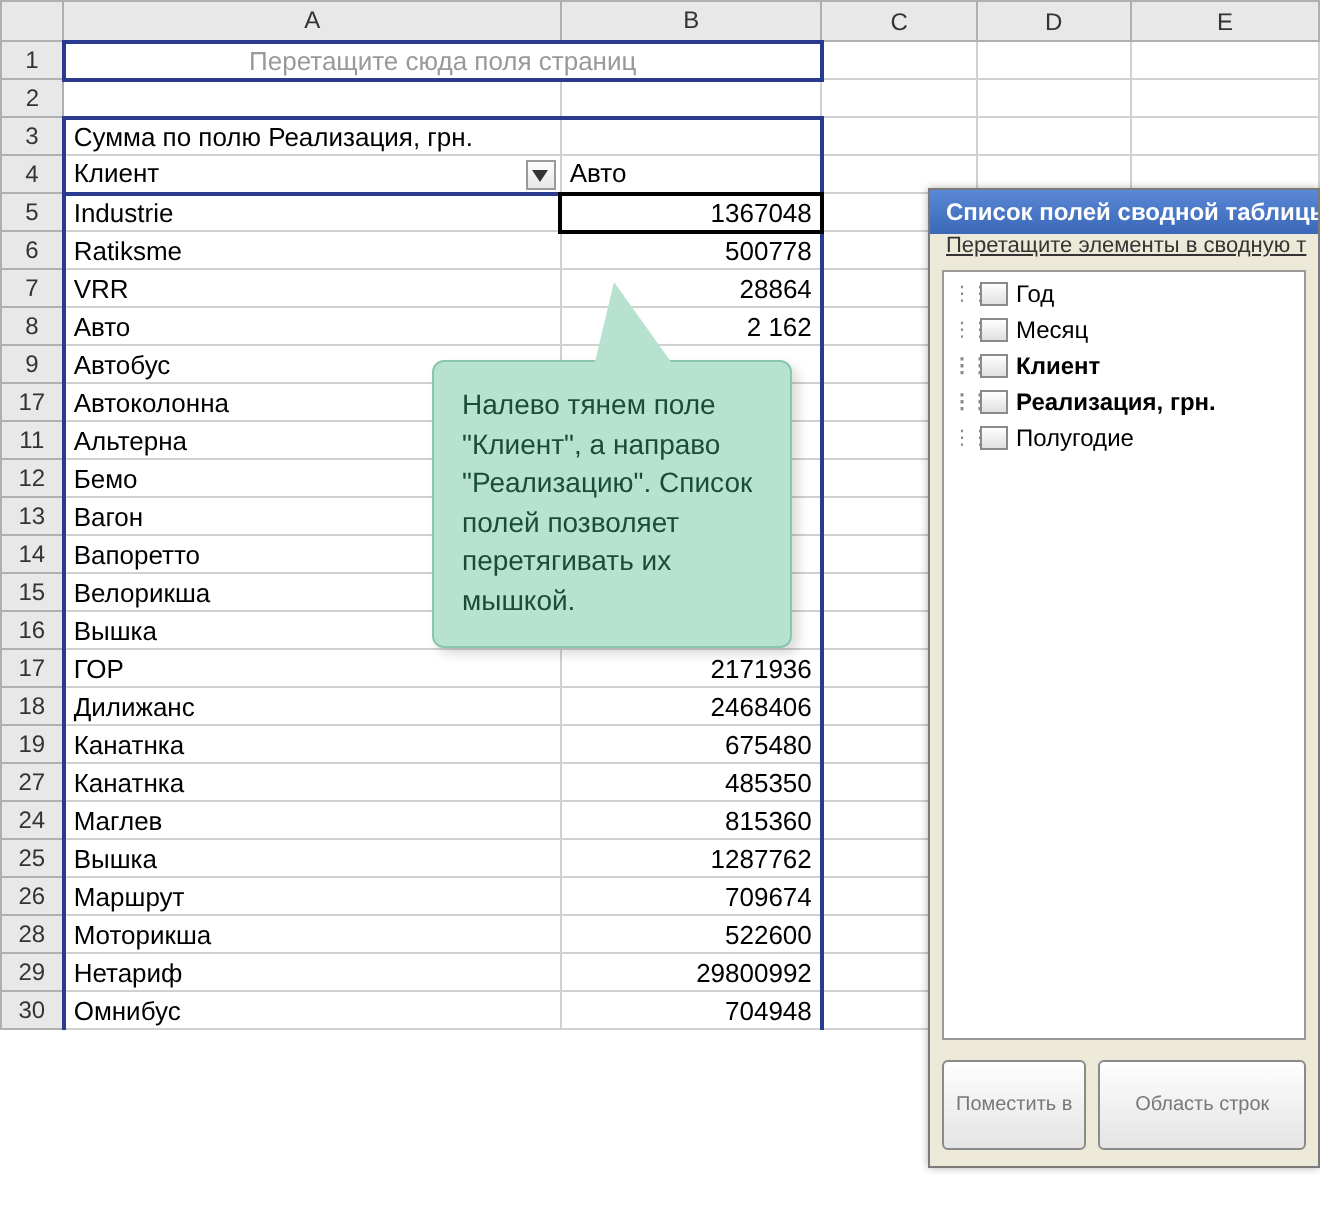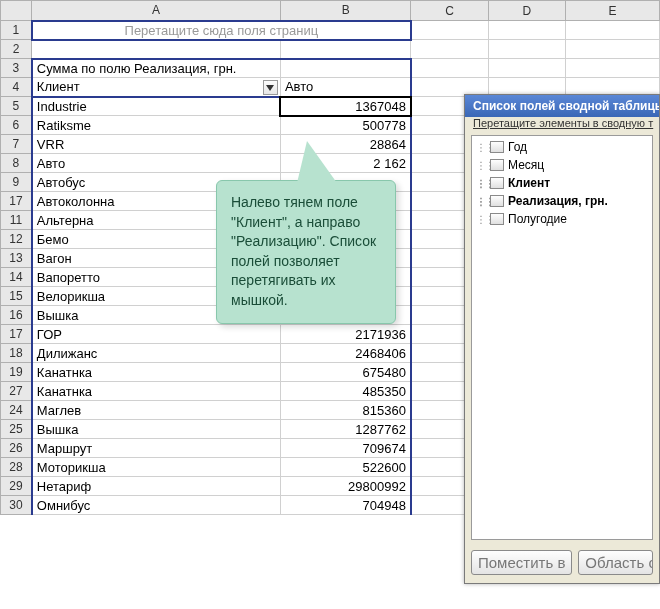--- a/index.html
+++ b/index.html
@@ -161,22 +161,22 @@
     background: linear-gradient(#fefefe,#e0e0e0);
     border: 1px solid #8a8a8a;
     display: inline-block;
   }
   .fp-bottom {
     padding: 8px 6px;
     display: flex;
     gap: 6px;
   }
   .fp-btn {
-    font-size: 15px;
-    padding: 3px 6px;
+    font-size: 10px;
+    padding: 16px 6px;
     background: linear-gradient(#fefefe,#e4e4e4);
     border: 1px solid #8a8a8a;
     border-radius: 3px;
     cursor: pointer;
     white-space: nowrap;
     overflow: hidden;
     color: #777;
     text-align: center;
   }
   .fp-btn.sel {

